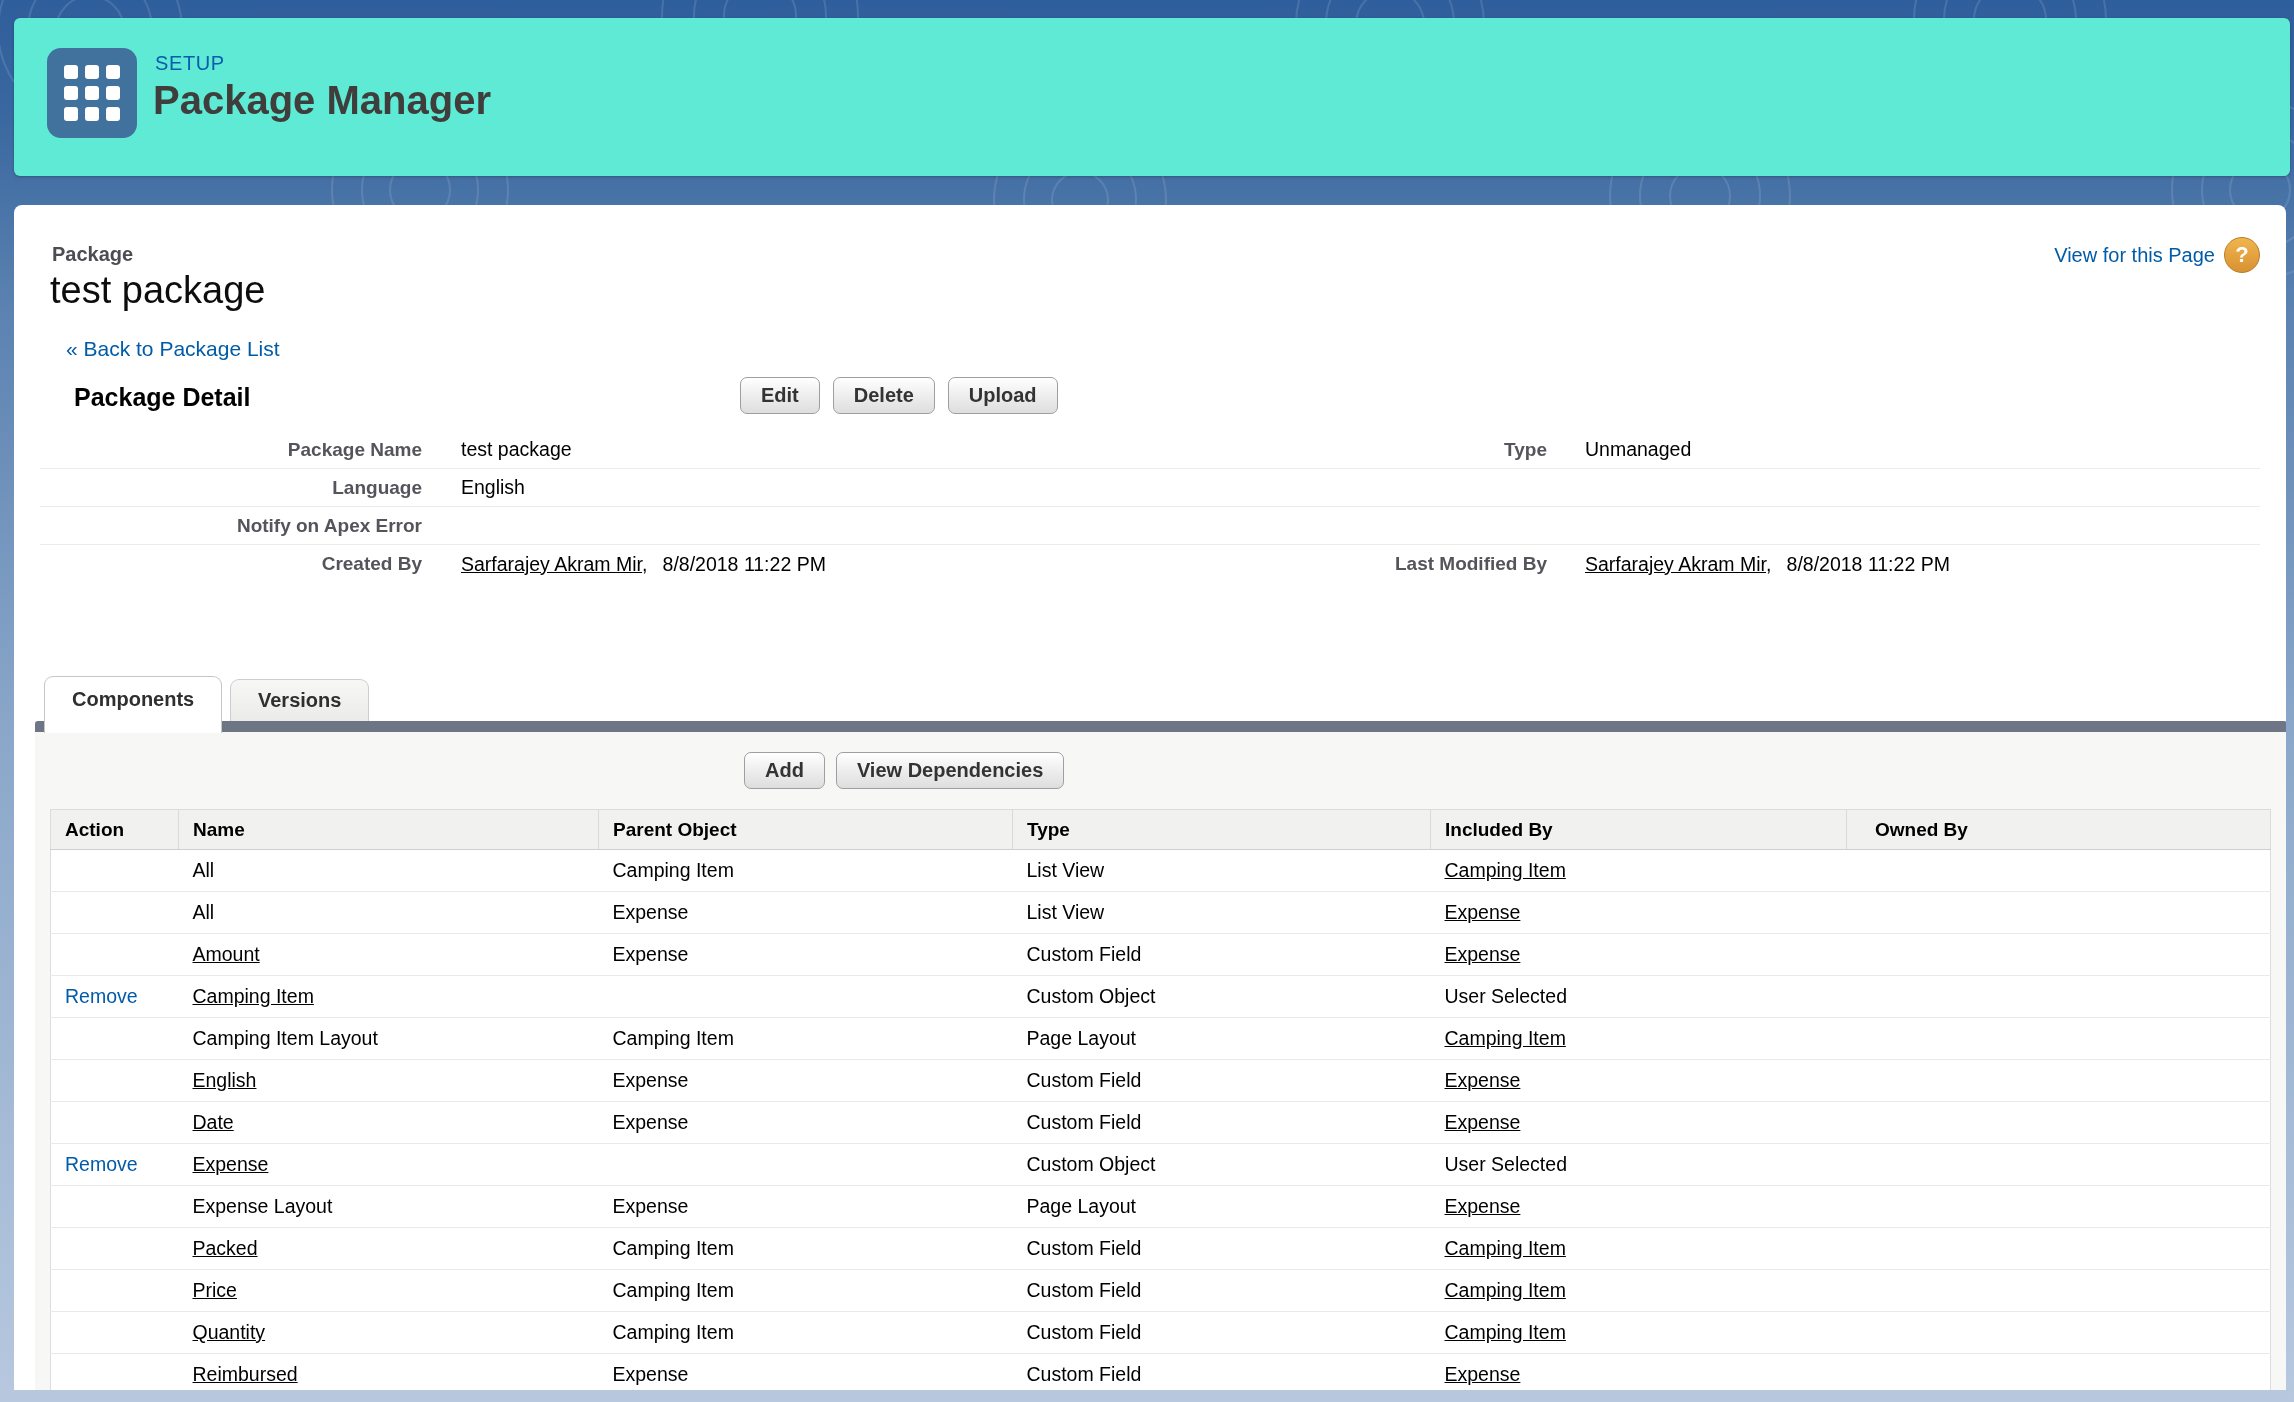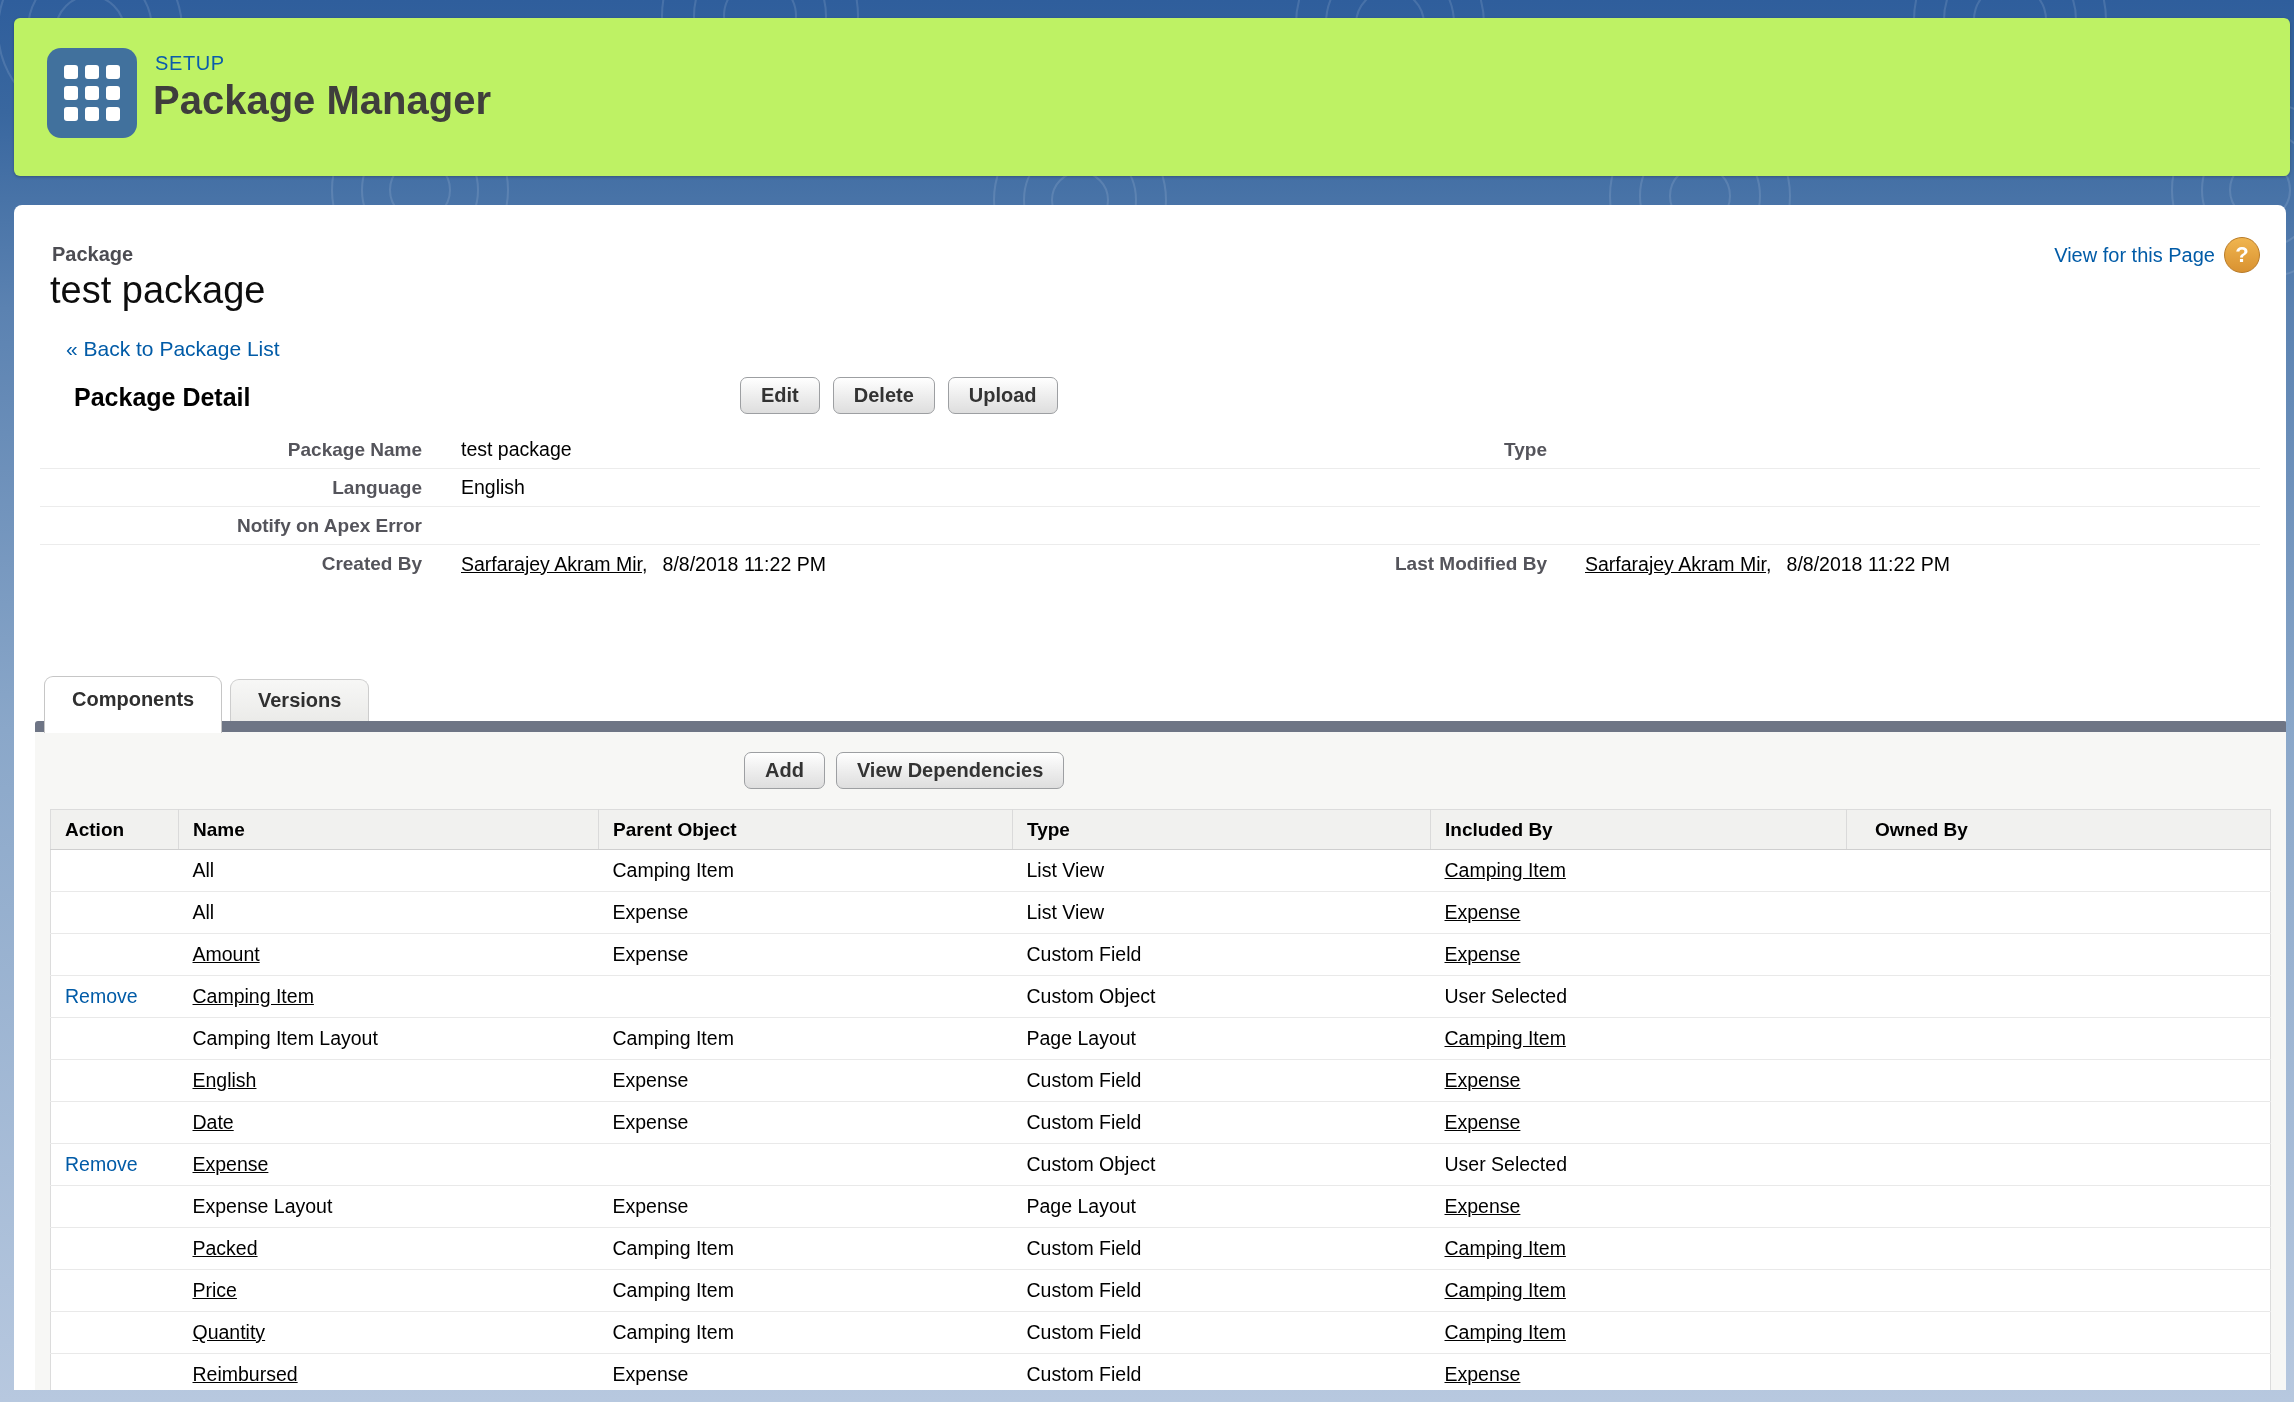--- a/index.html
+++ b/index.html
@@ -7,21 +7,21 @@
   body {
     position:relative; overflow:hidden;
     font-family:"Liberation Sans", sans-serif;
     background:linear-gradient(180deg,#2f5e9c 0%,#39679f 8%,#5b82b1 22%,#8aa7c9 52%,#b7c8df 100%);
   }
   .swirls { position:absolute; top:0; left:0; z-index:0; pointer-events:none; }
 
   
   .header-card {
     position:absolute; left:14px; top:18px; width:2276px; height:158px;
-    background:#bef264; border-radius:6px; box-shadow:0 1px 3px rgba(0,0,0,.25); z-index:2;
+    background:#5eead4; border-radius:6px; box-shadow:0 1px 3px rgba(0,0,0,.25); z-index:2;
   }
   .app-icon {
     position:absolute; left:33px; top:30px; width:90px; height:90px;
     background:#41719d; border-radius:14px; display:flex; align-items:center; justify-content:center;
   }
   .app-icon .grid { display:grid; grid-template-columns:repeat(3,14px); grid-template-rows:repeat(3,14px); gap:7px; }
   .app-icon .grid i { background:#fff; border-radius:3px; }
   .eyebrow { position:absolute; left:141px; top:34px; font-size:20px; font-weight:500; letter-spacing:.6px; color:#0b5cab; }
   .app-title { position:absolute; left:139px; top:60px; font-size:40px; font-weight:700; color:#3f3e3c; }
 
@@ -154,20 +154,21 @@
       <button class="btn">Edit</button>
       <button class="btn">Delete</button>
       <button class="btn">Upload</button>
     </div>
 
   <div class="detail-grid" id="detail-grid">
       <div class="drow">
         <div class="dlabel">Package Name</div>
         <div class="dvalue">test package</div>
         <div class="dlabel">Type</div>
+        <div class="dvalue right">Unmanaged</div>
       </div>
       <div class="drow">
         <div class="dlabel">Language</div>
         <div class="dvalue">English</div>
         <div class="dlabel"></div>
         <div class="dvalue right"></div>
       </div>
       <div class="drow">
         <div class="dlabel">Notify on Apex Error</div>
         <div class="dvalue"></div>

